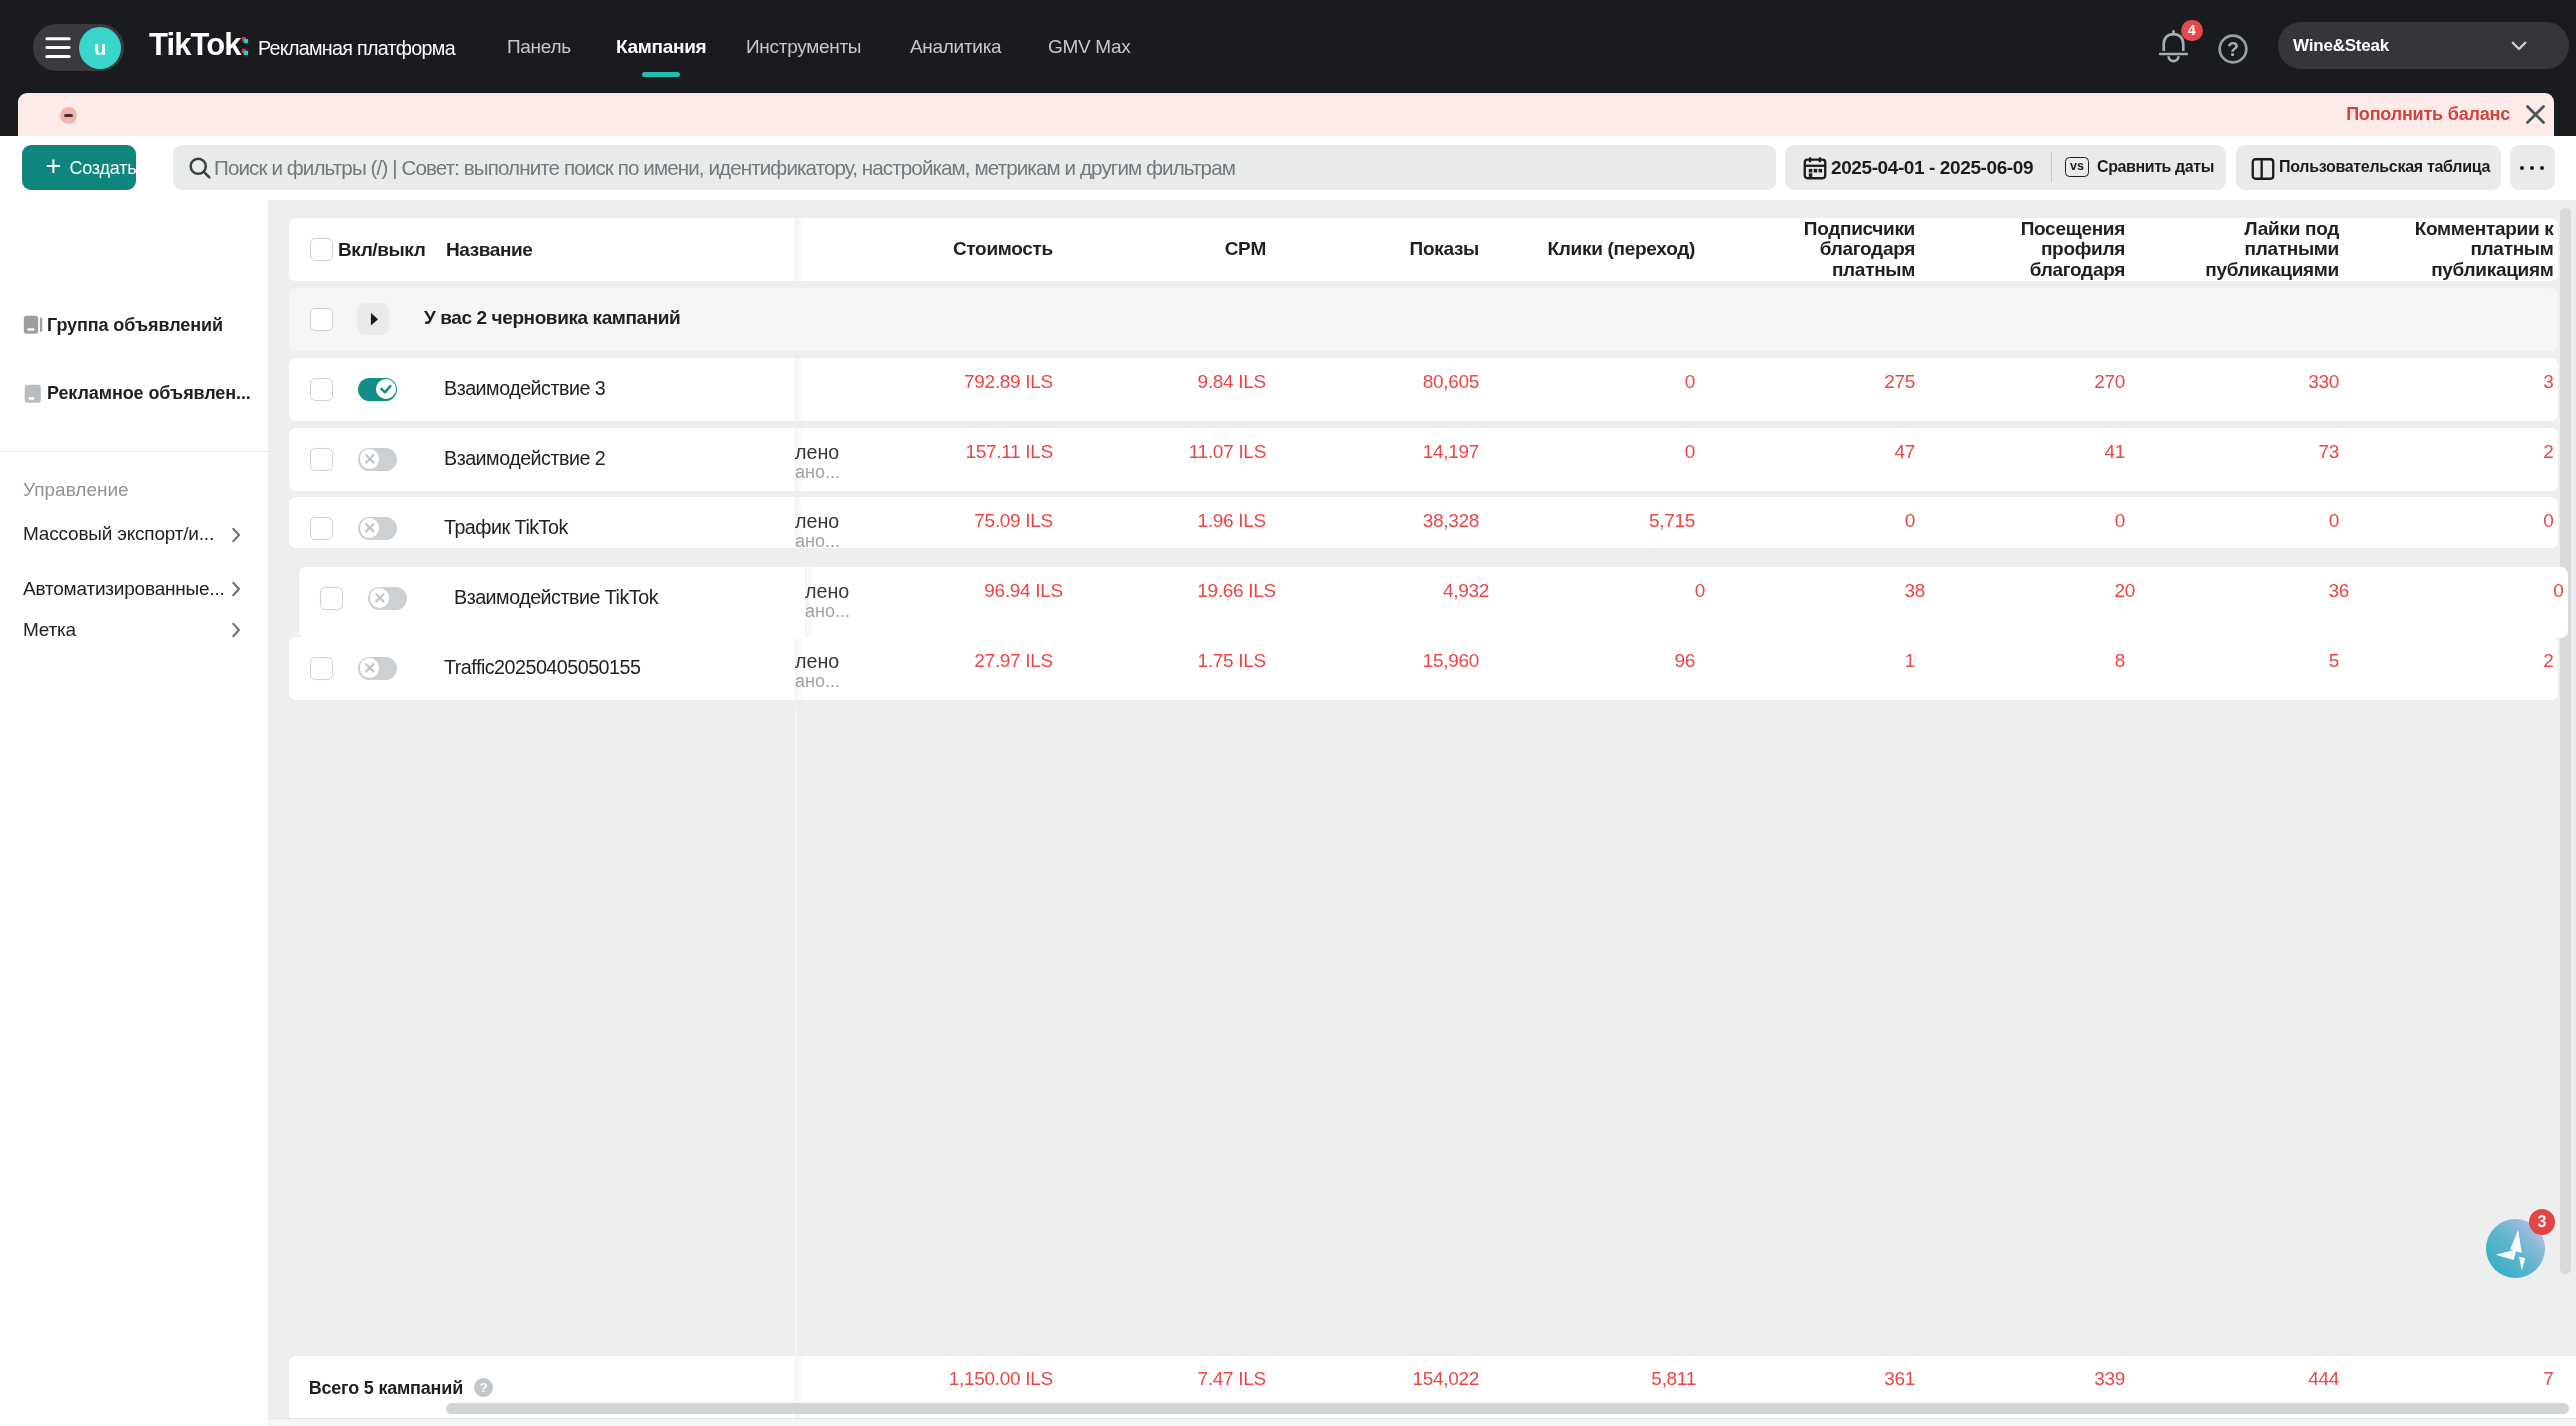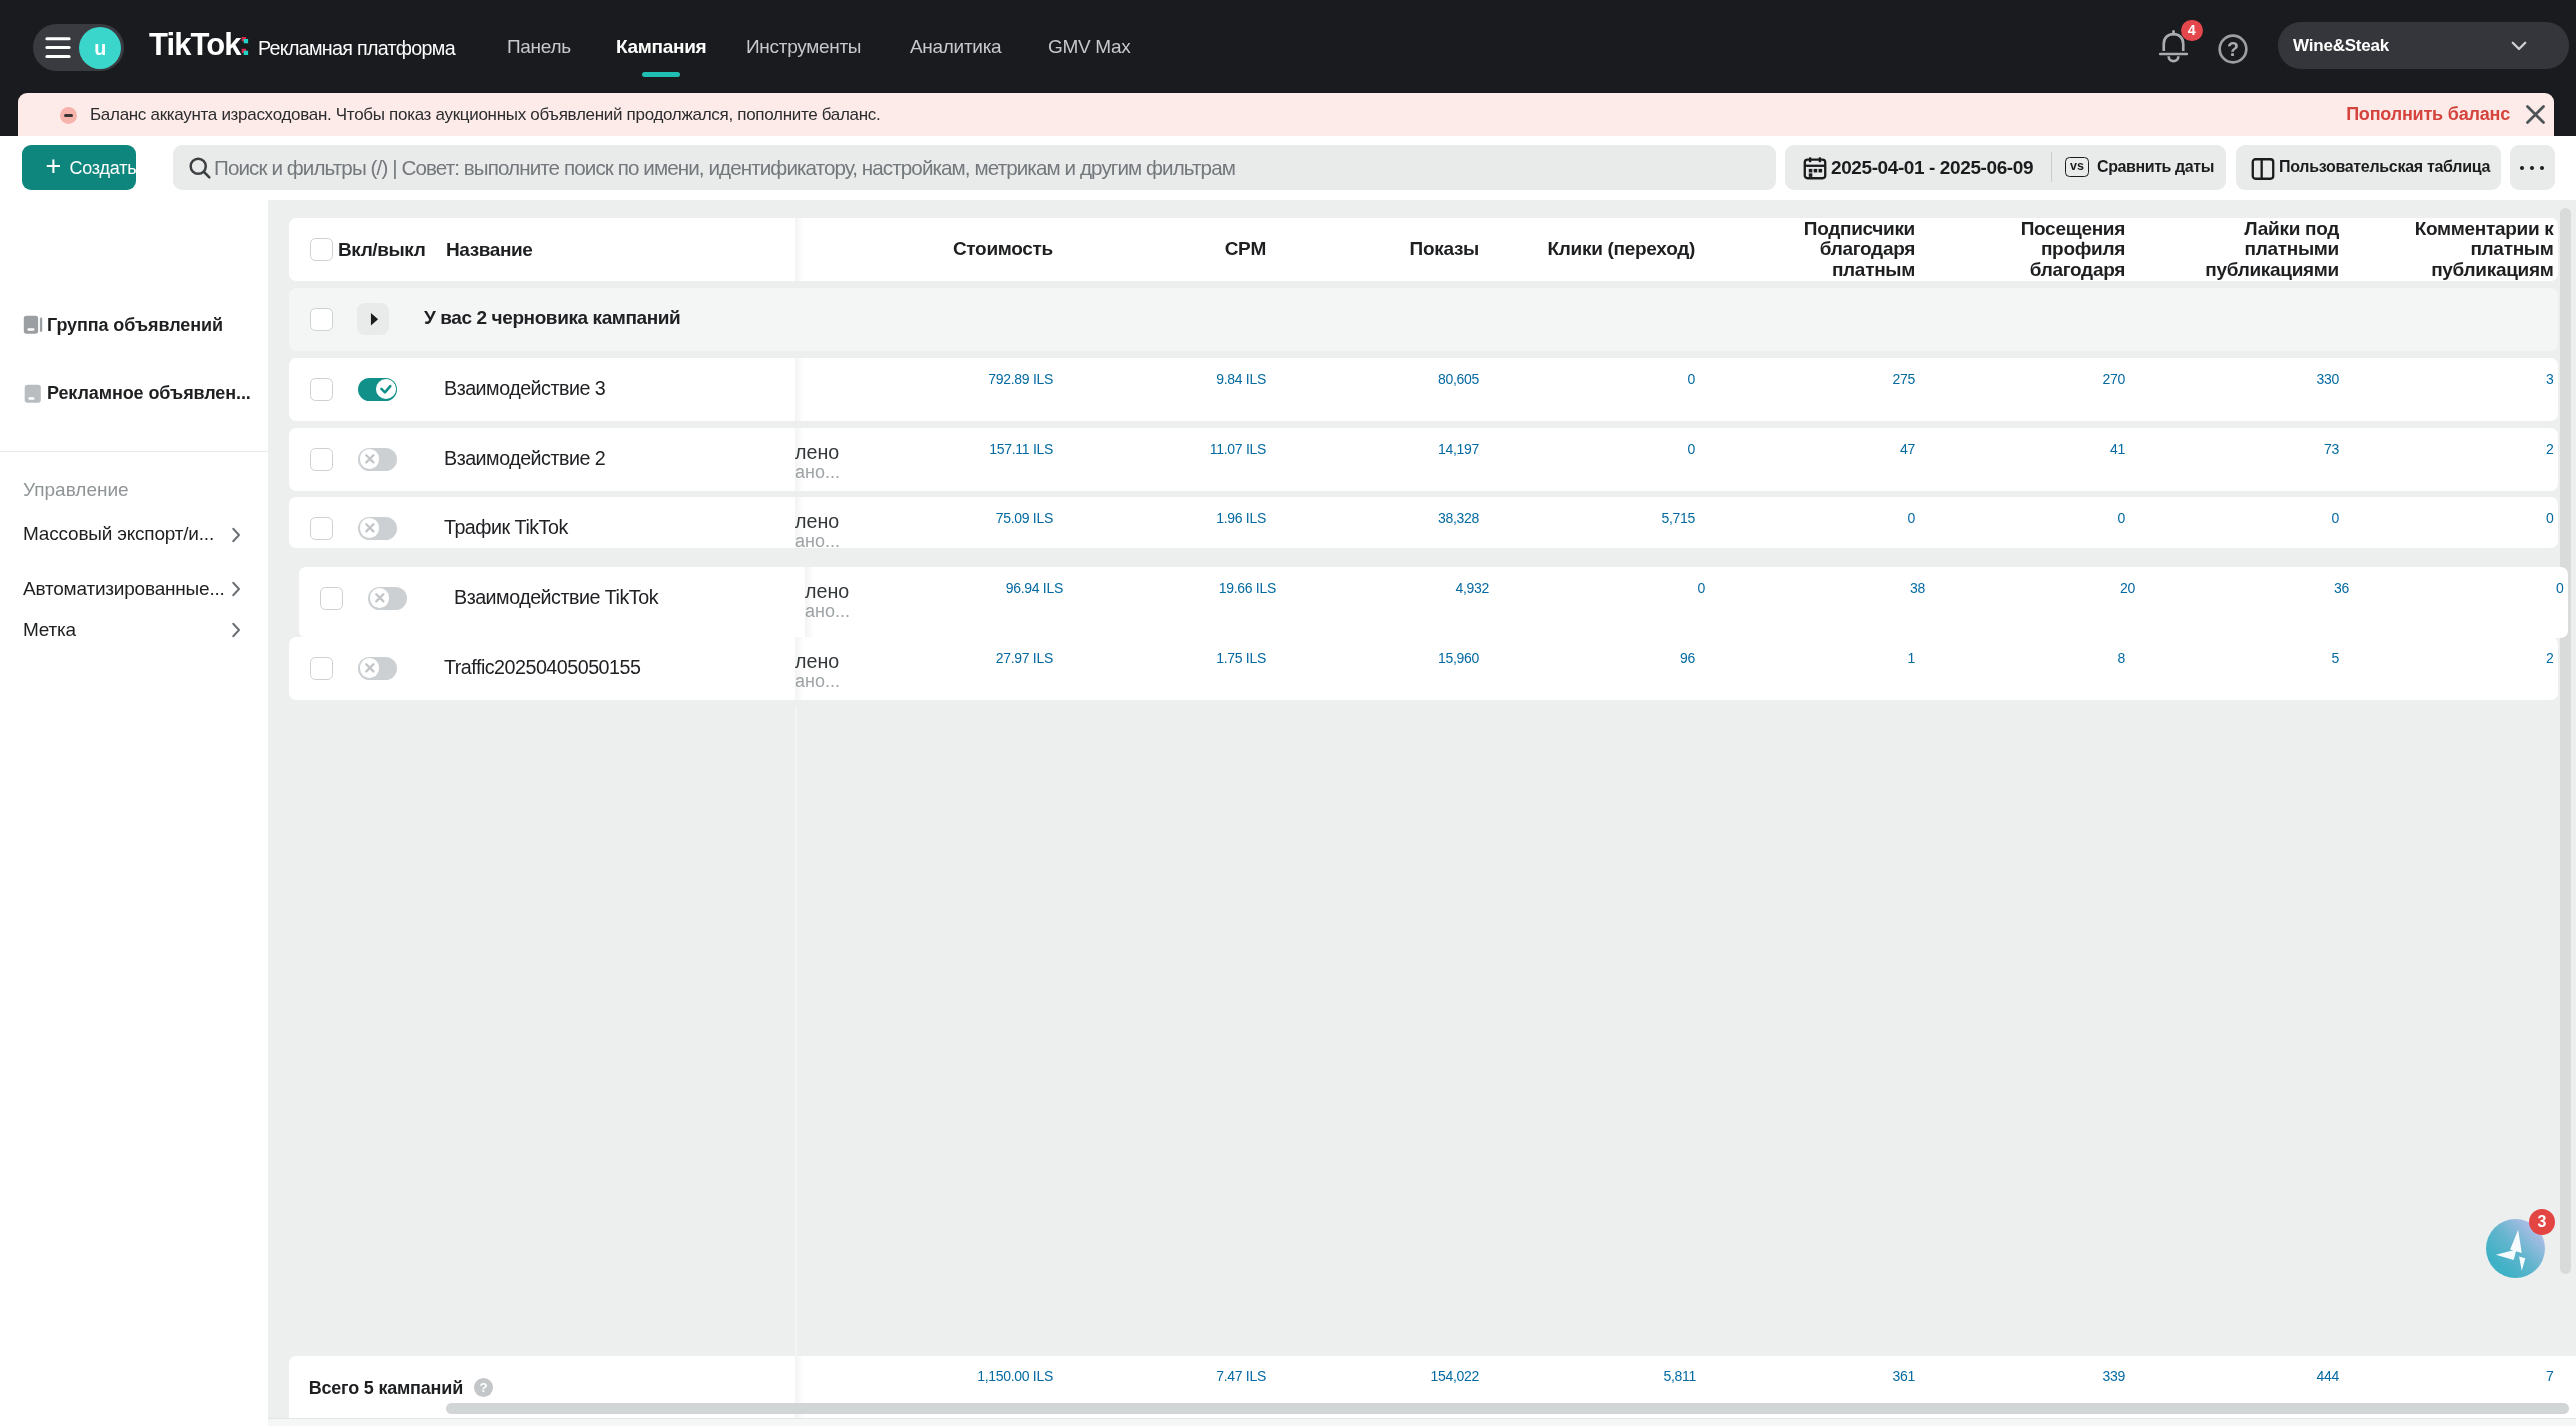--- a/index.html
+++ b/index.html
@@ -63,21 +63,21 @@
 #sb-mgmt { position:absolute; left:23px; color:#8f9496; font-size:19px; }
 .sb-link { position:absolute; left:23px; color:#1e1f21; font-size:19px; letter-spacing:-0.2px; }
 .sb-chev { position:absolute; left:231px; }
 
 
 .card { position:absolute; left:289px; width:2269px; background:#fff; border-radius:7.2px; }
 .fixshadow { position:absolute; left:506px; top:0; bottom:0; width:9px; background:linear-gradient(90deg, rgba(25,25,25,.05), rgba(25,25,25,0)); }
 .cb { position:absolute; left:20.6px; width:23px; height:23px; border:1.8px solid #cdd1d1; border-radius:5.4px; background:#fff; }
 .hdrtxt { font-size:19px; font-weight:bold; color:#1e1f21; letter-spacing:-0.4px; }
 .colhead { position:absolute; top:0; height:63px; display:flex; align-items:center; justify-content:flex-end; text-align:right; font-size:19px; font-weight:bold; color:#1e1f21; line-height:20.6px; letter-spacing:-0.3px; }
-.val { position:absolute; top:12.5px; font-size:14px; color:#0369a1; letter-spacing:-0.3px; }
+.val { position:absolute; top:12.5px; font-size:19px; color:#ef4444; letter-spacing:-0.3px; }
 .toggle { position:absolute; left:69px; top:19.7px; width:39px; height:23px; border-radius:11.6px; }
 .toggle.on { background:#11908a; }
 .toggle.off { background:#ccd0d2; }
 .knob { position:absolute; top:1.8px; width:19.7px; height:19.7px; border-radius:50%; background:#fff; }
 .toggle.on .knob { right:0.9px; }
 .toggle.off .knob { left:1.8px; }
 .rowname { position:absolute; left:155px; top:19px; font-size:19.7px; color:#202124; letter-spacing:-0.5px; }
 .status1 { position:absolute; left:506px; top:13.4px; font-size:19.7px; color:#32373a; }
 .status2 { position:absolute; left:506px; top:34px; font-size:18px; color:#9fa4a6; }
 </style>
@@ -121,21 +121,20 @@
     <svg width="16" height="10.7" viewBox="0 0 18 12">
         <path d="M2 2 L9 9 L16 2" fill="none" stroke="#cfd1d3" stroke-width="2.6" stroke-linecap="round" stroke-linejoin="round"></path>
       </svg>
   </div>
 </div>
 
 <div id="banner">
   <div class="ic">
       <div></div>
     </div>
-  <div class="tx">Баланс аккаунта израсходован. Чтобы показ аукционных объявлений продолжался, пополните баланс.</div>
   <div class="link">Пополнить баланс</div>
   <svg class="x" width="25" height="25" viewBox="0 0 28 28">
       <path d="M5 5 L23 23 M23 5 L5 23" stroke="#4d5458" stroke-width="3" stroke-linecap="round"></path>
     </svg>
 </div>
 
 <div id="toolbar">
   <div id="createbtn">
       <span class="pl">+</span>
       <span class="tx">Создать</span>

